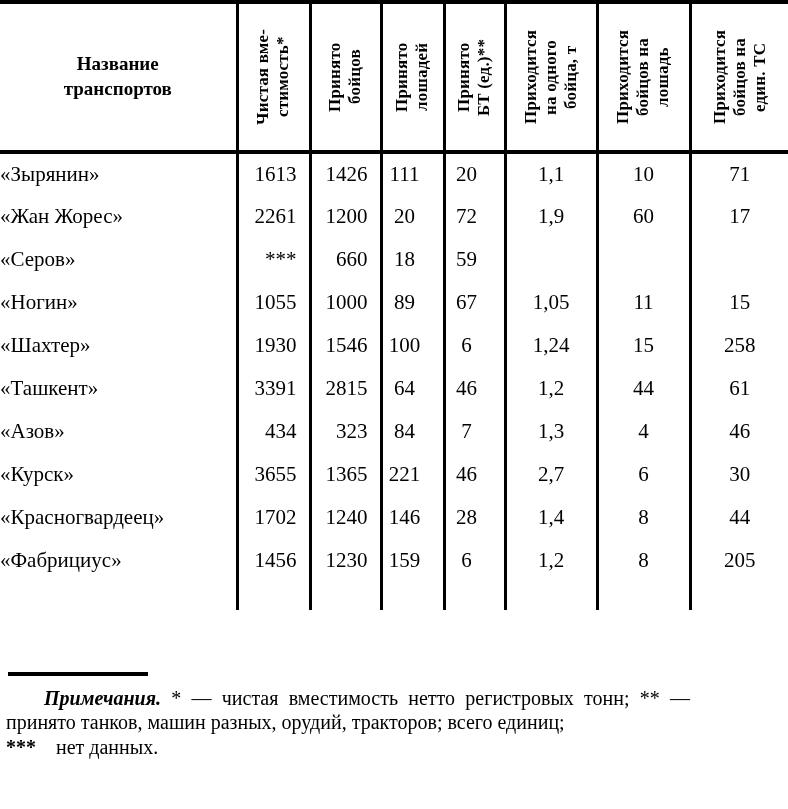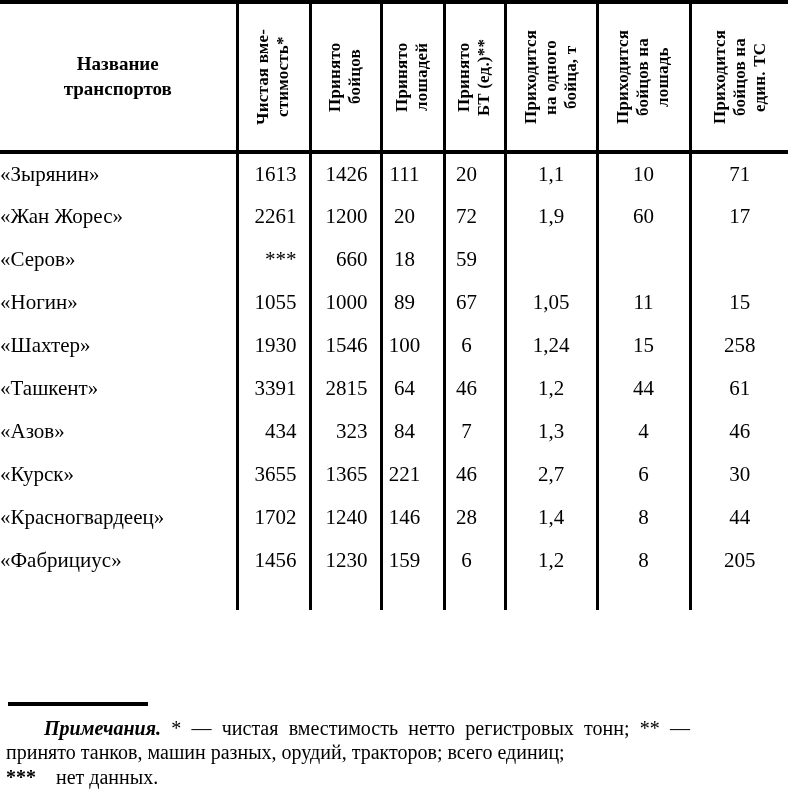--- a/index.html
+++ b/index.html
@@ -107,21 +107,21 @@
     padding-right: 16px;
   }
 
   
   #data-table tbody tr.tail { height: 28px; }
 
   
   #footnote-block {
     position: absolute;
     left: 0;
-    top: 702px;
+    top: 672px;
     width: 696px;
   }
   #footnote-rule {
     width: 140px;
     height: 4px;
     background: #000;
     margin: 0 0 0 8px;
   }
   #footnote-text {
     margin: 10px 0 0 0;

